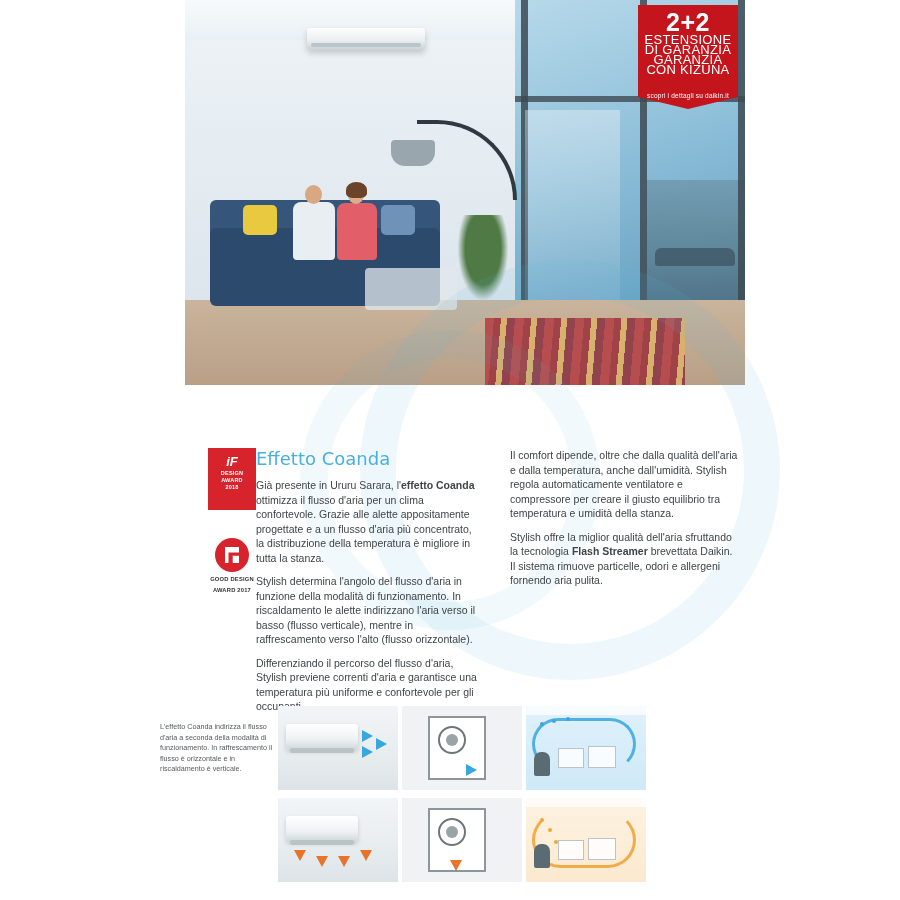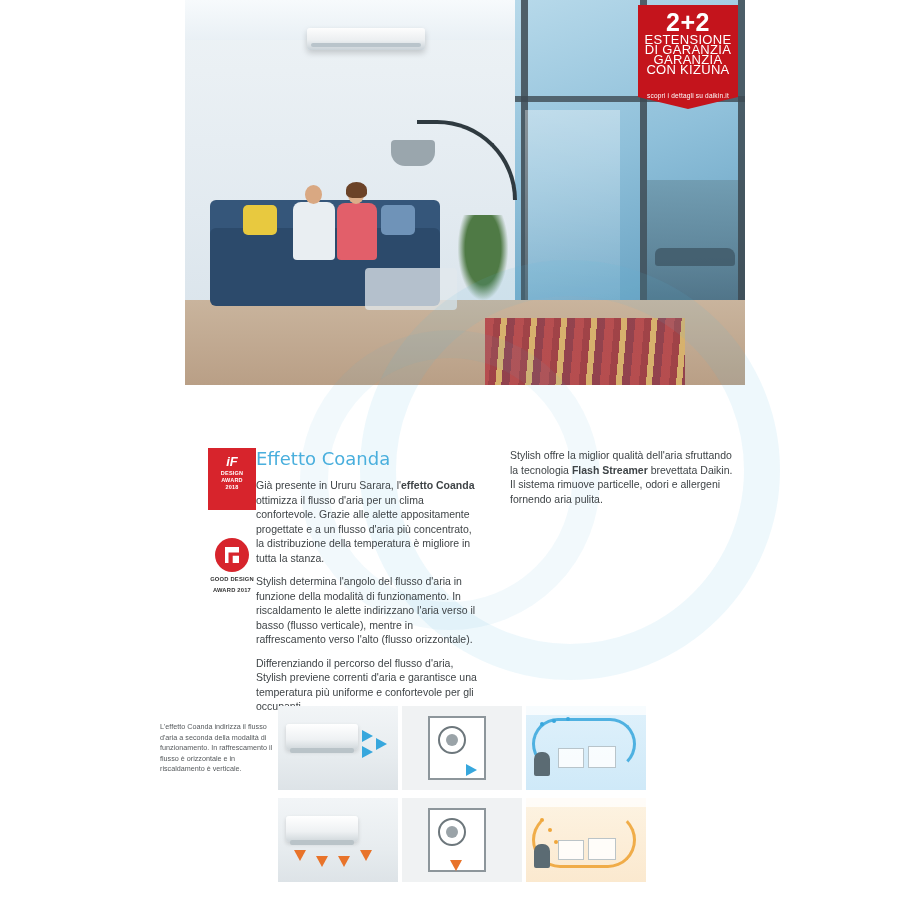--- a/index.html
+++ b/index.html
@@ -304,20 +304,21 @@
 
   <div class="col left">
     <h2 class="h-blue">Effetto Coanda</h2>
     <p class="para"><span>Già presente in Ururu Sarara, l'</span><b>effetto Coanda</b><span> ottimizza il flusso d'aria per un clima confortevole. Grazie alle alette appositamente progettate e a un flusso d'aria più concentrato, la distribuzione della temperatura è migliore in tutta la stanza.</span></p>
 
     <p class="para">Stylish determina l'angolo del flusso d'aria in funzione della modalità di funzionamento. In riscaldamento le alette indirizzano l'aria verso il basso (flusso verticale), mentre in raffrescamento verso l'alto (flusso orizzontale).</p>
     <p class="para">Differenziando il percorso del flusso d'aria, Stylish previene correnti d'aria e garantisce una temperatura più uniforme e confortevole per gli occupanti.</p>
   </div>
 
   <div class="col right">
+    <p class="para">Il comfort dipende, oltre che dalla qualità dell'aria e dalla temperatura, anche dall'umidità. Stylish regola automaticamente ventilatore e compressore per creare il giusto equilibrio tra temperatura e umidità della stanza.</p>
 
     <p class="para"><span>Stylish offre la miglior qualità dell'aria sfruttando la tecnologia </span><b>Flash Streamer</b><span> brevettata Daikin. Il sistema rimuove particelle, odori e allergeni fornendo aria pulita.</span></p>
   </div>
 
   <div class="caption">L'effetto Coanda indirizza il flusso d'aria a seconda della modalità di funzionamento. In raffrescamento il flusso è orizzontale e in riscaldamento è verticale.</div>
 
   <div class="grid">
 
     <div class="cell c1">
       <div class="ph-ac">

